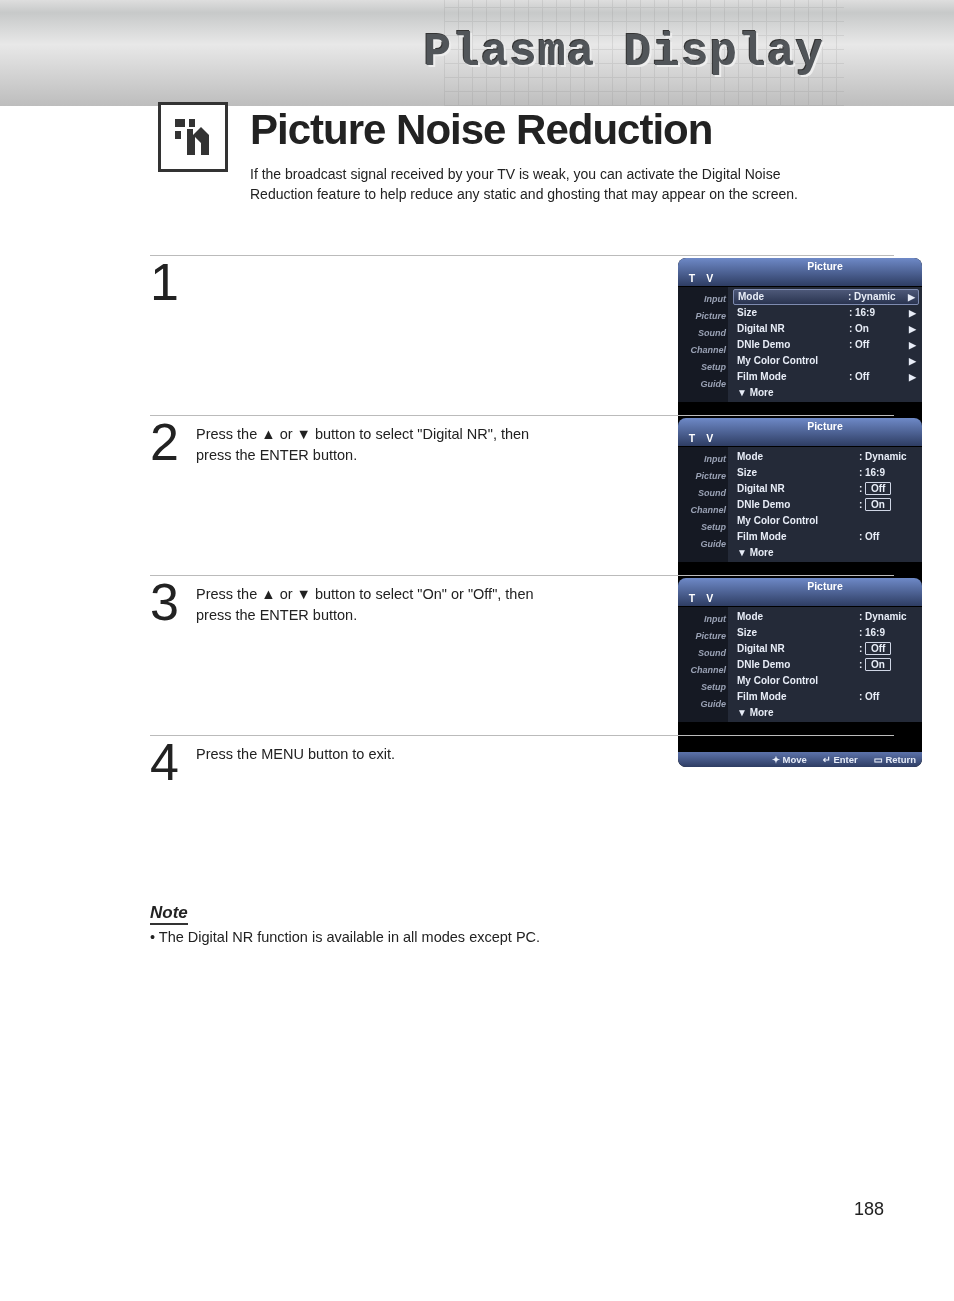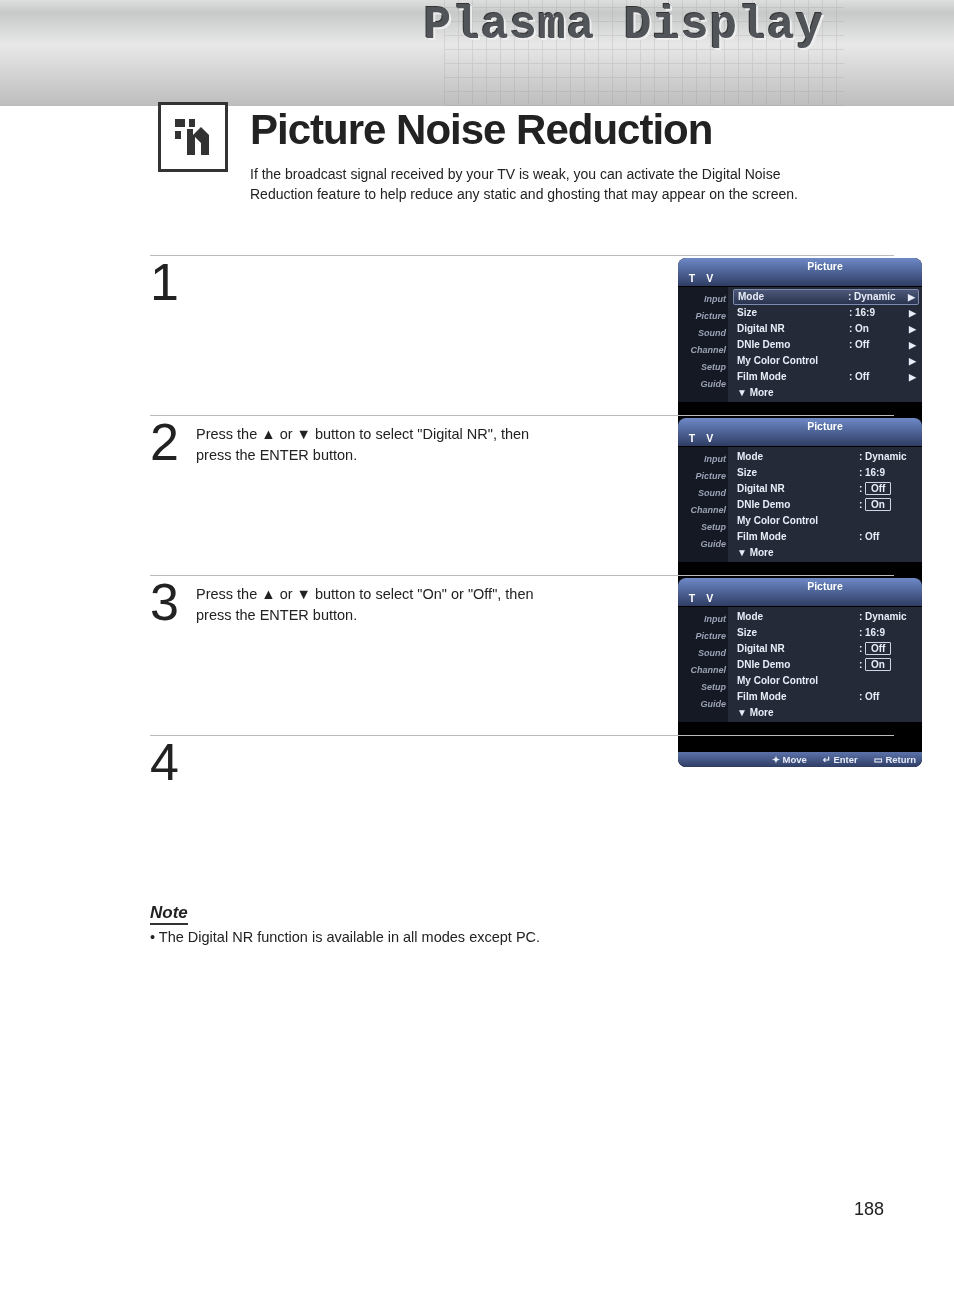--- a/index.html
+++ b/index.html
@@ -16,20 +16,21 @@
     padding: 6px 50px;
     color: #222;
     letter-spacing: 0.5px;
   }
   .banner {
     height: 106px;
     background: linear-gradient(to bottom, #dedede 0%, #c7c9c9 12%, #e8e8e8 42%, #bdbdbd 100%);
     position: relative;
     display: flex;
     justify-content: flex-end;
+    align-items: center;
     padding-right: 130px;
     overflow: hidden;
   }
   .banner::before {
     content: "";
     position: absolute;
     right: 110px;
     top: 0;
     width: 400px;
     height: 100%;
@@ -392,20 +393,21 @@
         <div class="osd-ftr">
           <span>✦ <span>Move</span></span>
           <span>↵ <span>Enter</span></span>
           <span>▭ <span>Return</span></span>
         </div>
       </div>
     </div>
 
     <div class="step last">
       <div class="step-num">4</div>
+      <div class="step-text">Press the MENU button to exit.</div>
     </div>
 
   </div>
 
   <div class="note-section">
     <div class="note-title">Note</div>
     <div class="note-body">• The Digital NR function is available in all modes except PC.</div>
   </div>
 
 </div>

